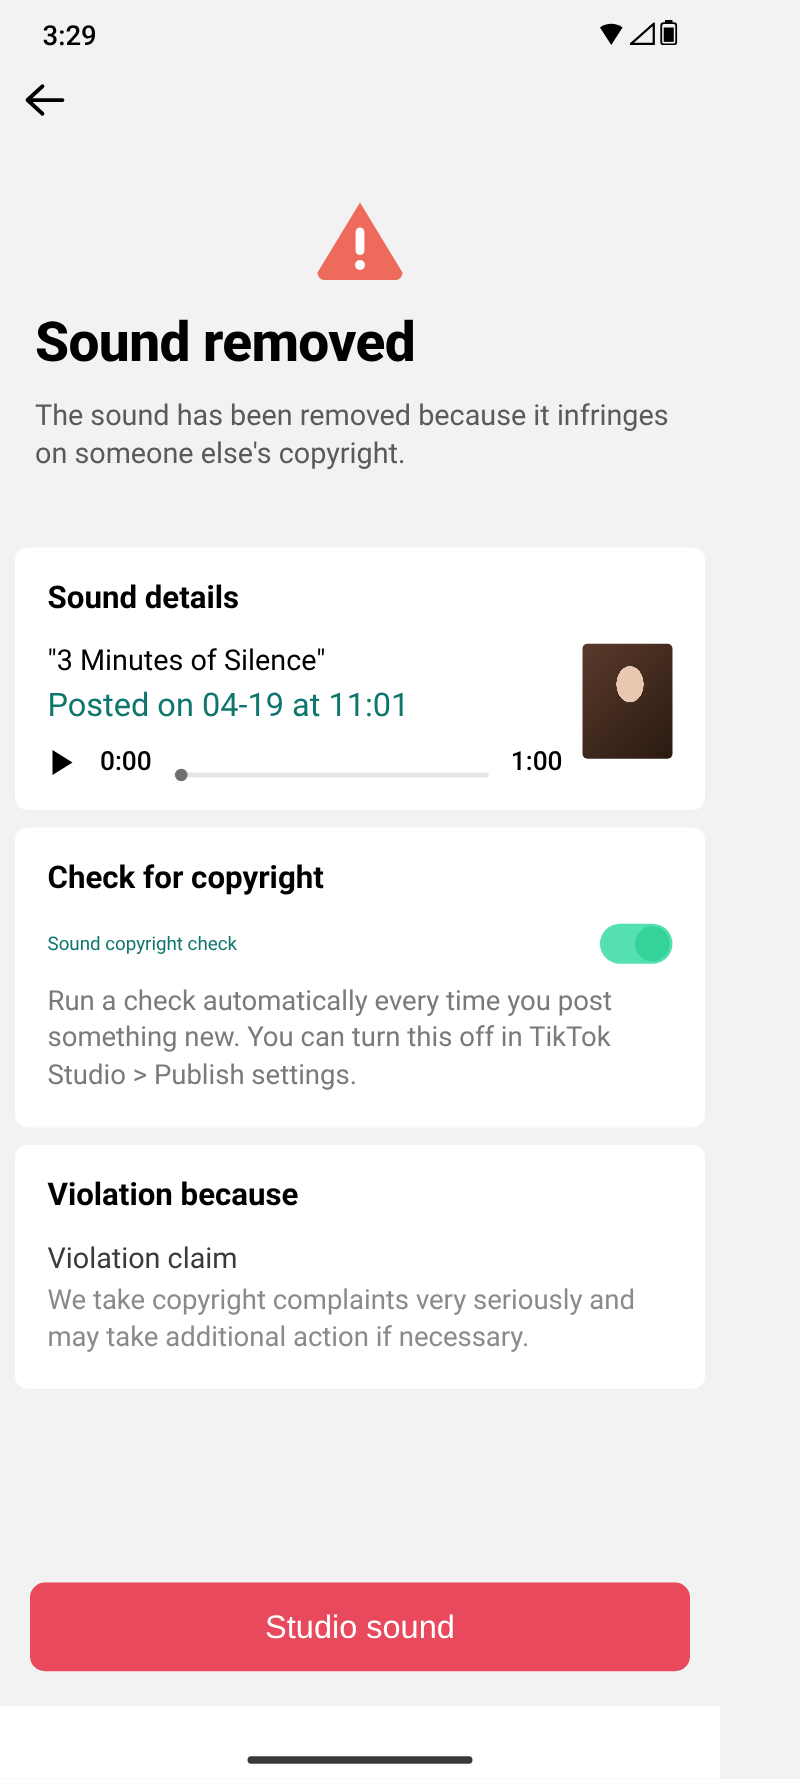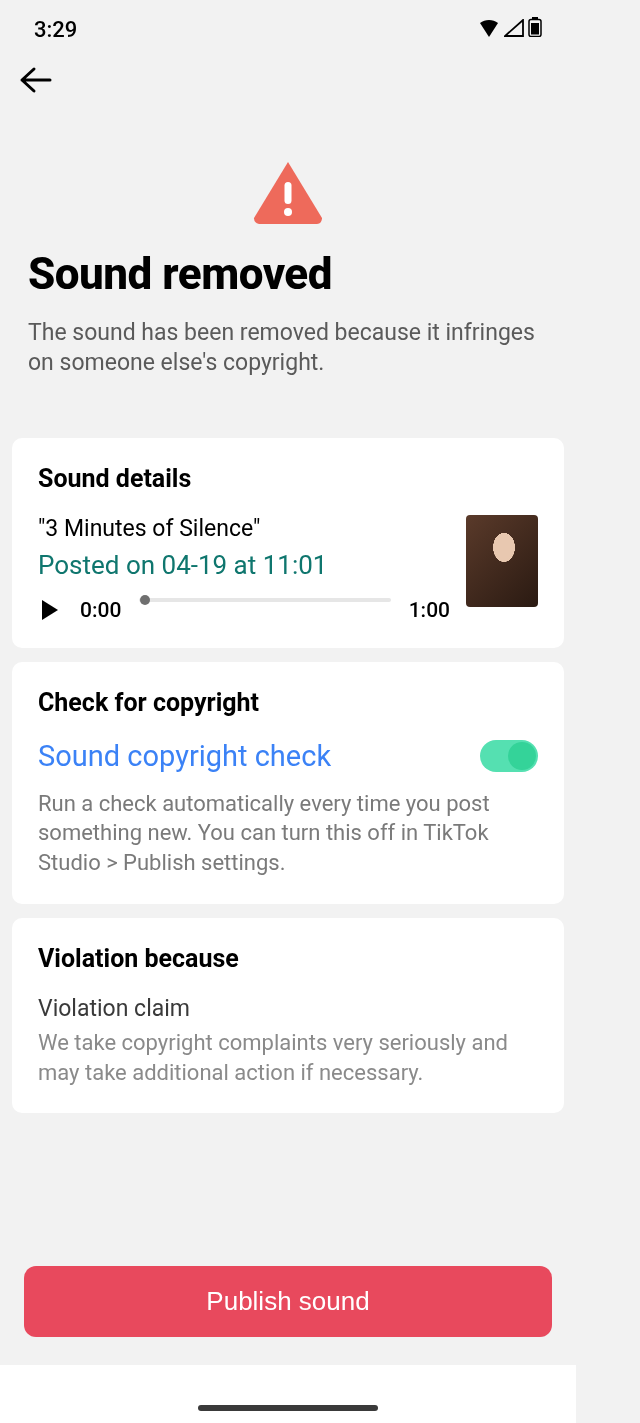--- a/index.html
+++ b/index.html
@@ -19,29 +19,29 @@
 
   .card { background: #fff; border-radius: 10px; margin: 0 12px 14px 12px; padding: 26px; }
   .card h2 { font-size: 25px; font-weight: 700; margin-bottom: 22px; }
 
   .sound-row { display: flex; gap: 16px; align-items: flex-start; }
   .sound-meta { flex: 1; }
   .sound-title { font-size: 23px; margin-bottom: 8px; }
   .sound-posted { font-size: 26px; color: #0f766e; margin-bottom: 18px; }
   .thumb { width: 72px; height: 92px; border-radius: 4px; background: linear-gradient(135deg, #5a3a2a 0%, #2a1a12 100%); position: relative; overflow: hidden; flex-shrink: 0; }
   .thumb::after { content: ""; position: absolute; left: 22px; top: 14px; width: 32px; height: 46px; background: radial-gradient(ellipse 18px 24px at 50% 40%, #e8c8b0 0%, #e8c8b0 60%, transparent 61%); border-radius: 50% 50% 40% 40%; }
-  .player { display: flex; align-items: flex-start; gap: 18px; }
+  .player { display: flex; align-items: flex-end; gap: 18px; }
   .play-btn { width: 24px; height: 24px; display:flex; align-items:center; justify-content:center; }
   .time-start { font-size: 21px; font-weight: 500; }
   .track { flex: 1; height: 4px; background: #e6e6e6; border-radius: 2px; position: relative; }
   .track-dot { position: absolute; left: 6px; top: 50%; transform: translate(-50%, -50%); width: 10px; height: 10px; background: #6f6f6f; border-radius: 50%; }
   .time-end { font-size: 21px; font-weight: 500; }
 
   .toggle-row { display: flex; justify-content: space-between; align-items: center; margin-bottom: 16px; }
-  .toggle-label { font-size: 29px; color: #3b82f6; }
+  .toggle-label { font-size: 15px; color: #0f766e; }
   .toggle { width: 58px; height: 32px; background: #55e0b1; border-radius: 16px; position: relative; }
   .toggle-knob { position: absolute; right: 2px; top: 2px; width: 28px; height: 28px; background: #34d399; border-radius: 50%; }
   .toggle-desc { font-size: 22px; color: #7a7a7a; line-height: 1.35; }
 
   .violation-claim { font-size: 23px; color: #3a3a3a; margin-bottom: 6px; }
   .violation-desc { font-size: 22px; color: #8a8a8a; line-height: 1.35; }
 
   .spacer { flex: 1; }
 
   .cta-wrap { padding: 0 24px 28px 24px; }
@@ -134,20 +134,20 @@
 
   <div class="card">
     <h2>Violation because</h2>
     <div class="violation-claim">Violation claim</div>
     <div class="violation-desc">We take copyright complaints very seriously and may take additional action if necessary.</div>
   </div>
 
   <div class="spacer"></div>
 
   <div class="cta-wrap">
-    <button class="cta">Publish sound</button>
+    <button class="cta">Studio sound</button>
   </div>
 
   <div class="home-indicator-area">
     <div class="home-indicator"></div>
   </div>
 
 </div>
 
 </body></html>

